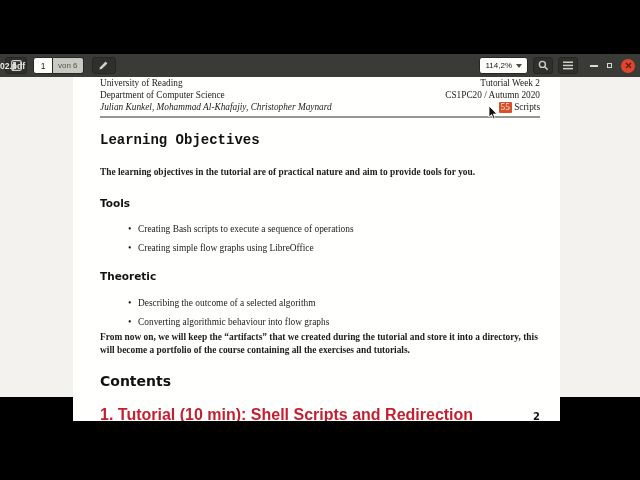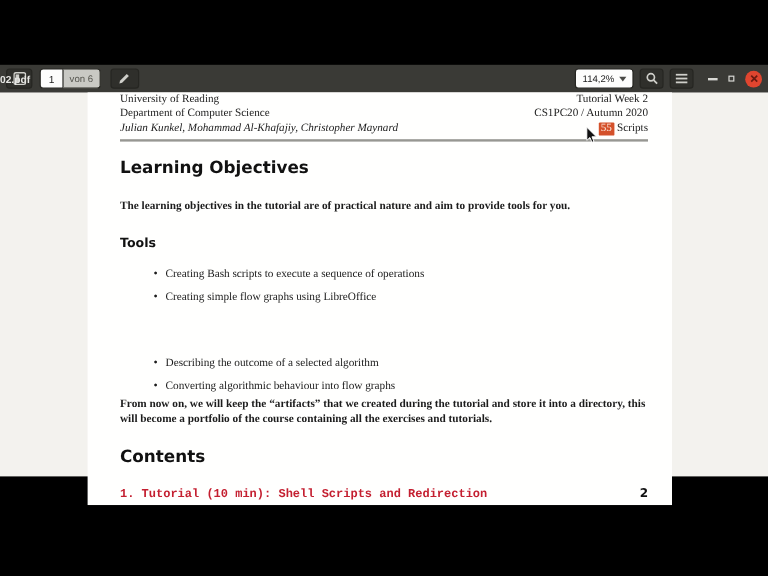--- a/index.html
+++ b/index.html
@@ -43,34 +43,34 @@
   .serif{font-family:"Liberation Serif",serif;color:#1c1c1c;}
   .hdr{top:1px;font-size:9.3px;line-height:11.8px;display:flex;justify-content:space-between;}
   .hdr-right{text-align:right;}
   .authors{font-style:italic;}
   .minutes-box{display:inline-block;background:#d4512b;color:#fbe9df;font-weight:normal;
                padding:0 2px;border-radius:1px;}
   .rule{top:39px;height:2px;background:#979792;}
 
   .h1{font-family:"DejaVu Sans",sans-serif;font-weight:bold;font-size:14px;color:#111;}
   .h2{font-family:"DejaVu Sans",sans-serif;font-weight:bold;font-size:10.5px;color:#111;}
-  .lo-title{top:55px;}
+  .lo-title{top:55px;font-family:Liberation Mono, monospace;}
   .body-text{font-size:9.4px;line-height:12.5px;font-weight:bold;}
   .lo-intro{top:89px;}
   .tools-title{top:120px;}
   .list{margin:5px;padding:0;list-style:none;}
   .list li{position:relative;padding-left:33px;margin-bottom:9px;font-size:9.4px;}
   .list li::before{content:"•";position:absolute;left:23px;top:-1px;font-size:10px;}
   .tools-list{top:142px;}
   .theo-title{top:193px;}
   .theo-list{top:216px;}
   .note{top:254px;}
   .contents-title{top:296px;}
   .toc-row{top:329px;display:flex;justify-content:space-between;align-items:baseline;}
-  .toc-link{font-family:Liberation Mono, monospace;font-weight:bold;font-size:10px;color:#c41f30;}
+  .toc-link{font-family:Liberation Sans, sans-serif;font-weight:bold;font-size:16px;color:#c41f30;}
   .toc-page{font-family:"DejaVu Sans",sans-serif;font-weight:bold;font-size:10px;color:#111;}
 
   .abs{position:absolute;}
   .cursor{position:absolute;top:106px;left:488px;}
 </style>
 </head>
 <body>
 
 <div class="screen">
 
@@ -155,20 +155,21 @@
 
       <div class="content serif body-text abs lo-intro">The learning objectives in the tutorial are of practical nature and aim to provide tools for you.</div>
 
       <div class="content h2 abs tools-title">Tools</div>
 
       <ul class="content serif list abs tools-list">
         <li>Creating Bash scripts to execute a sequence of operations</li>
         <li>Creating simple flow graphs using LibreOffice</li>
       </ul>
 
+      <div class="content h2 abs theo-title">Theoretic</div>
 
       <ul class="content serif list abs theo-list">
         <li>Describing the outcome of a selected algorithm</li>
         <li>Converting algorithmic behaviour into flow graphs</li>
       </ul>
 
       <div class="content serif body-text abs note">
         <span>From now on, we will keep the “artifacts” that we created during the tutorial and store it into a directory, this will become a </span><b>portfolio</b><span> of the course containing all the exercises and tutorials.</span>
       </div>
 

